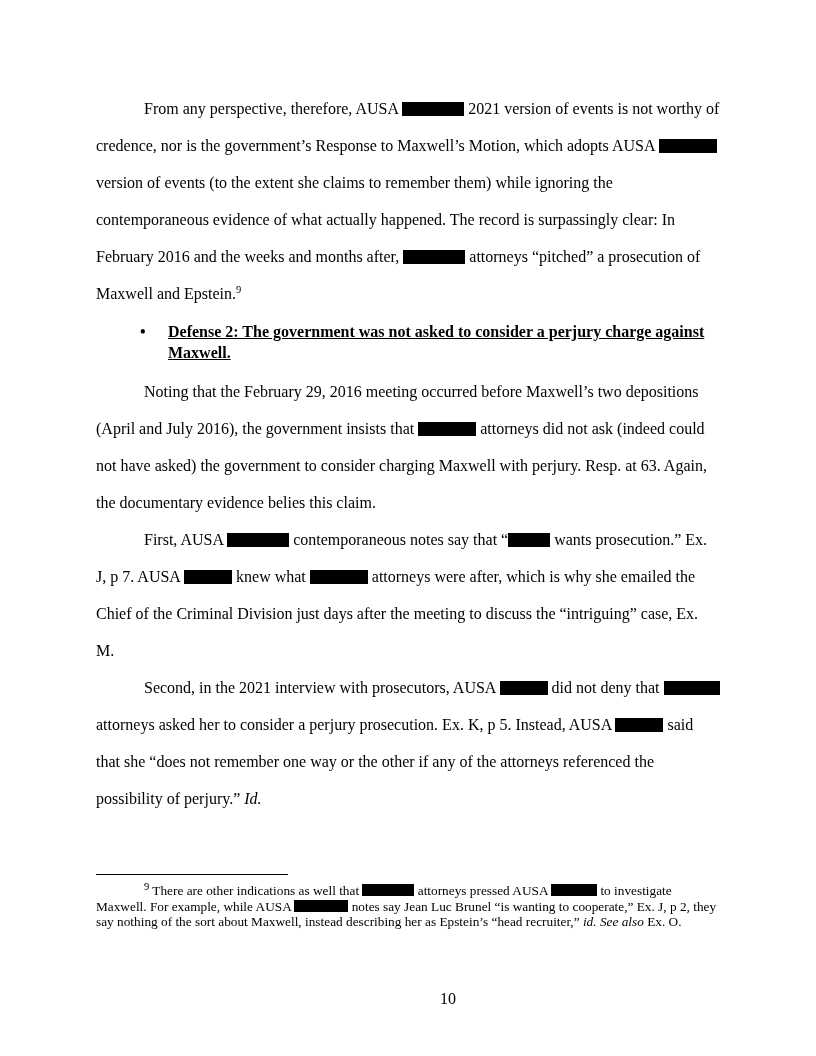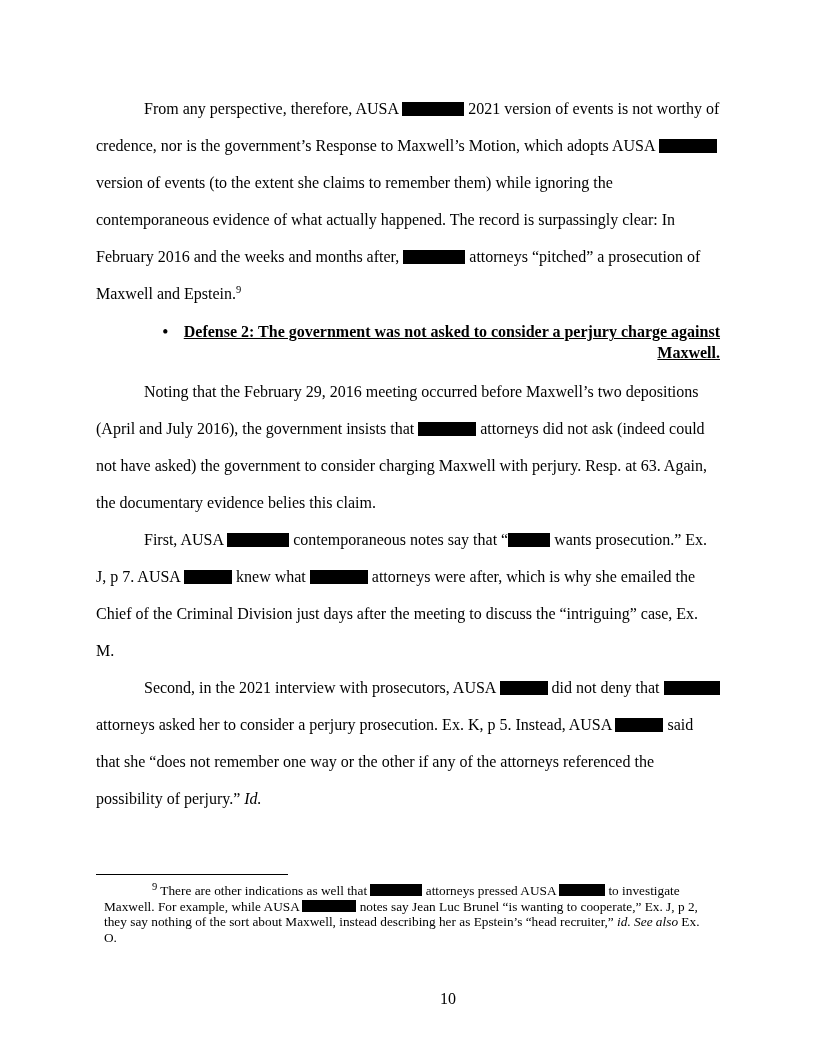--- a/index.html
+++ b/index.html
@@ -1,15 +1,15 @@
 <!DOCTYPE html>
 <html><head>
 <meta charset="utf-8">
 <style>
-  * { box-sizing: border-box; text-align: right; }
+  * { box-sizing: border-box; }
   html, body { margin: 0; padding: 0; }
   body {
     width: 816px;
     height: 1056px;
     background: #ffffff;
     font-family: "Liberation Serif", serif;
     color: #000000;
     position: relative;
     overflow: hidden;
   }
@@ -54,21 +54,21 @@
     top: 874px;
     width: 624px;
   }
   .footnote-rule {
     width: 192px;
     height: 0;
     border-top: 1px solid #000000;
     margin-bottom: 8px;
   }
   .footnote-text {
-    margin: 8px;
+    margin: 0;
     font-size: 13.3px;
     line-height: 15.7px;
     text-indent: 48px;
     text-align: left;
     font-family: Liberation Serif, serif;
   }
   .footnote-text .redaction { height: 12px; vertical-align: -1px; }
   .page-number {
     position: absolute;
     left: 0;

